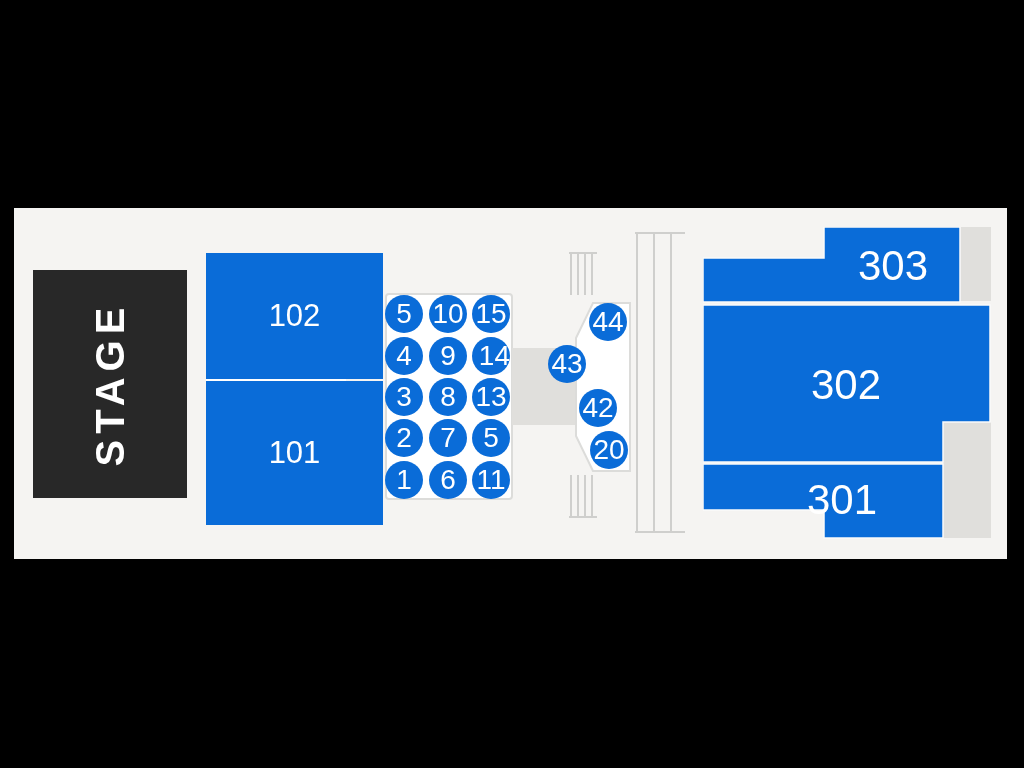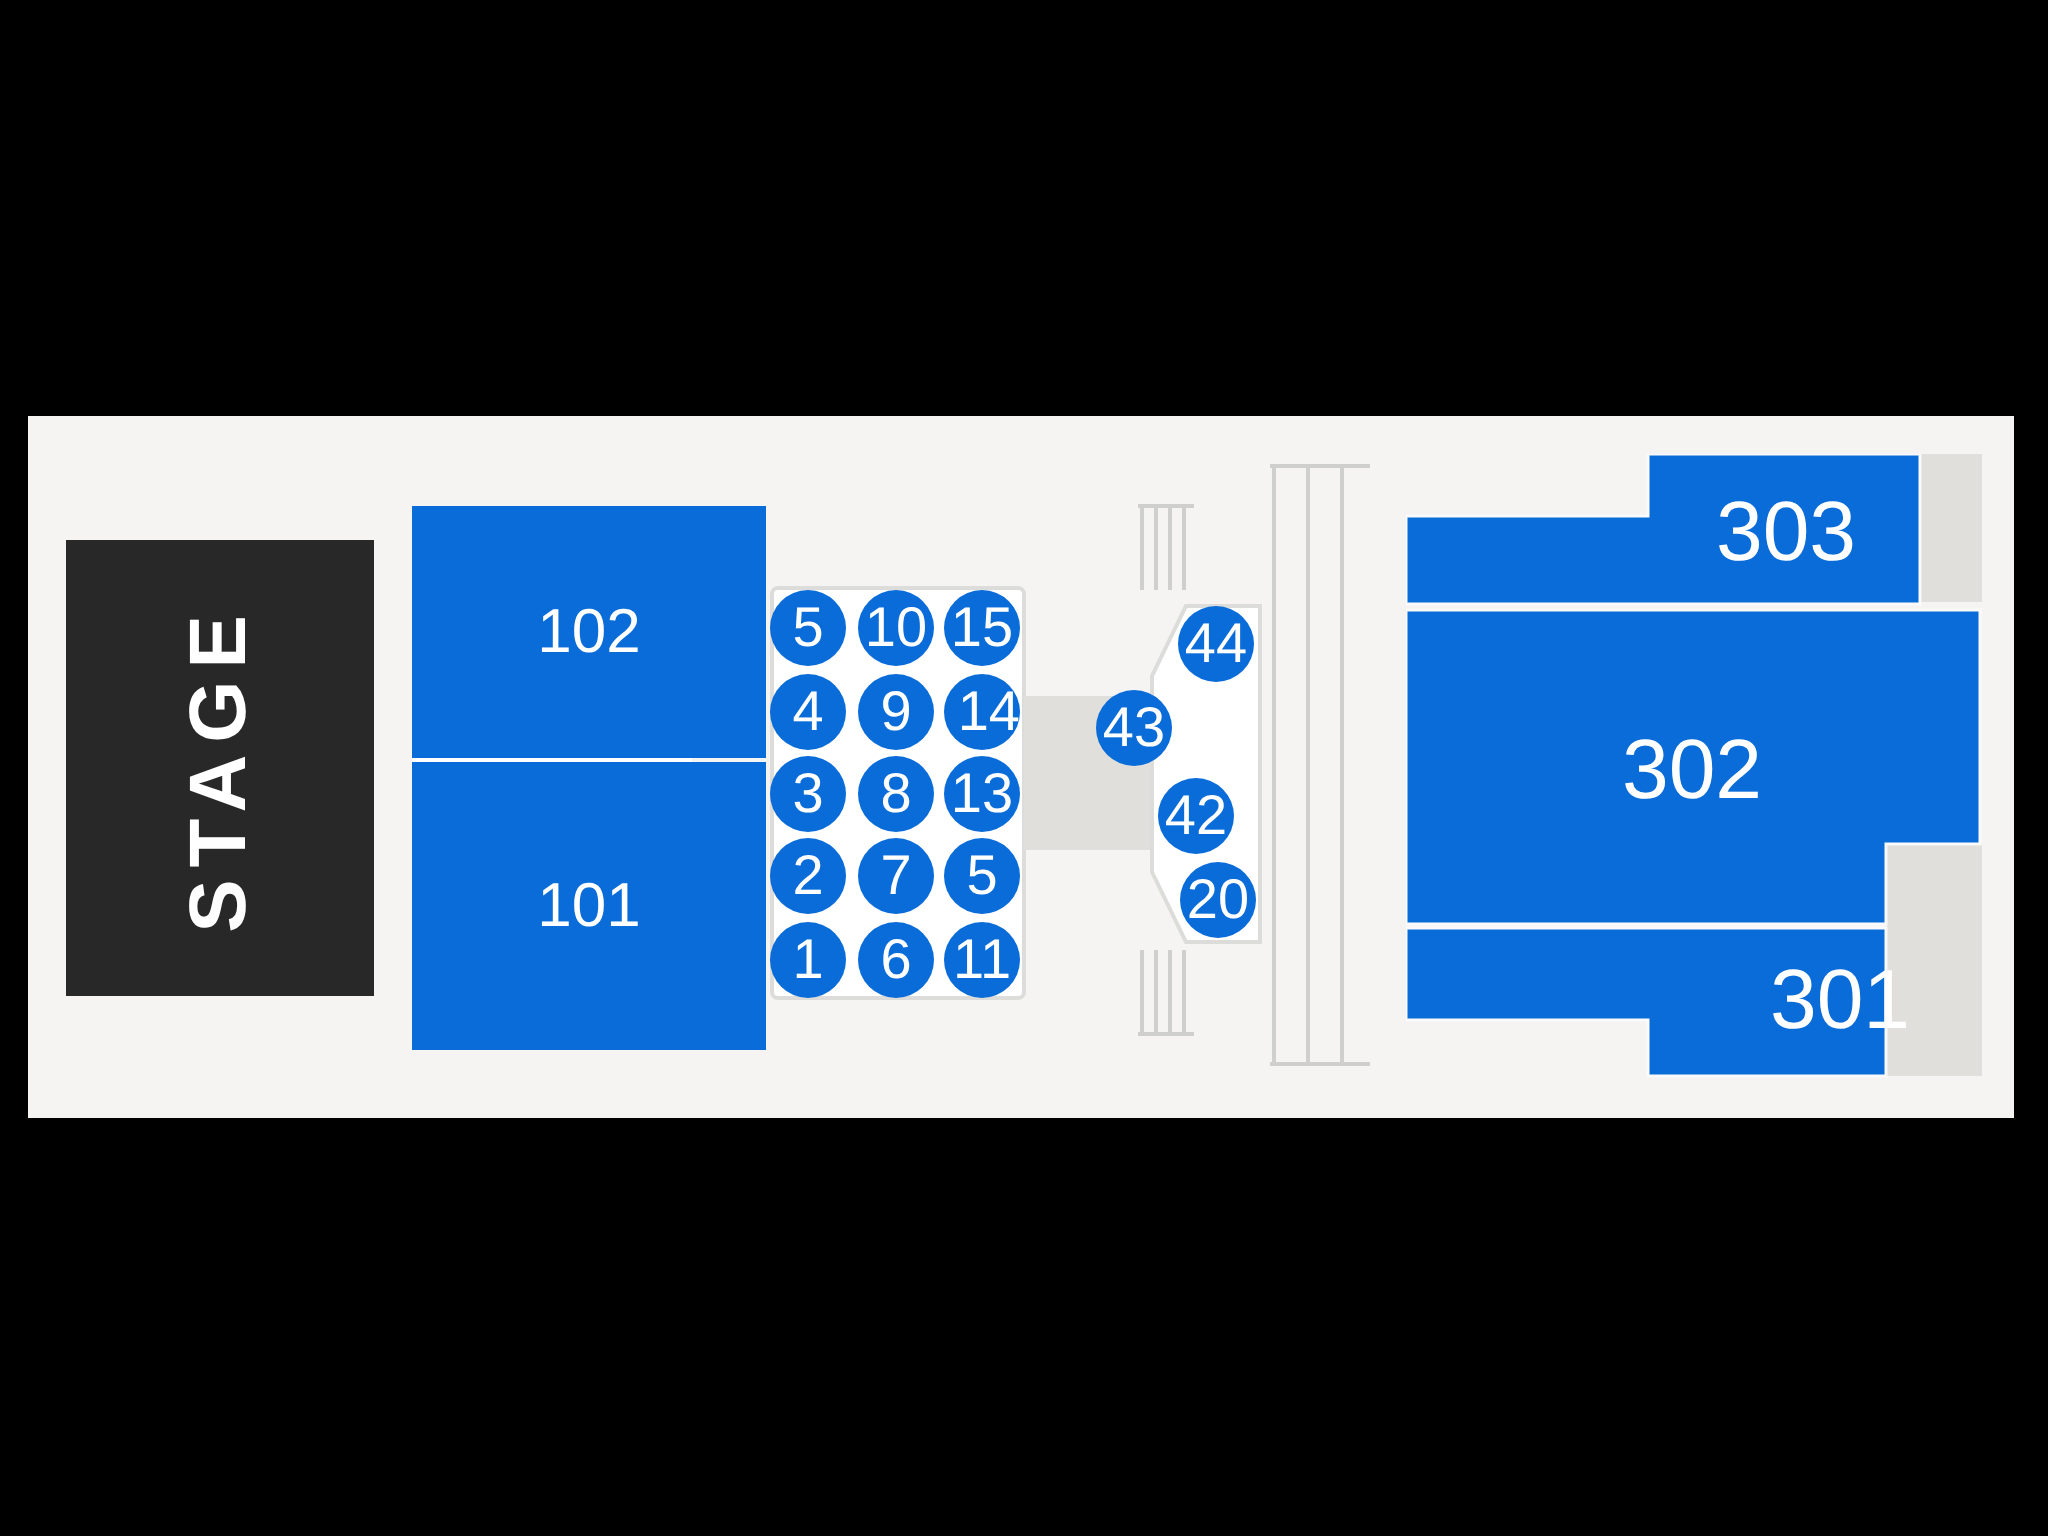--- a/index.html
+++ b/index.html
@@ -172,15 +172,15 @@
 
   <svg class="abs" style="left:689px;top:19px;" width="288" height="312" viewBox="0 0 288 312">
     <rect x="257" y="0" width="31" height="74" fill="#e0dfdc"></rect>
     <rect x="240" y="195" width="48" height="116" fill="#e0dfdc"></rect>
     <polygon points="121,0 257,0 257,75 0,75 0,31 121,31" fill="#0a6cd8" stroke="#fafafa" stroke-width="1.5"></polygon>
     <polygon points="0,78 287,78 287,195 240,195 240,235 0,235" fill="#0a6cd8" stroke="#fafafa" stroke-width="1.5"></polygon>
     <polygon points="0,237 240,237 240,311 121,311 121,283 0,283" fill="#0a6cd8" stroke="#fafafa" stroke-width="1.5"></polygon>
   </svg>
   <div class="balcony-label" style="left:879px;top:58px;">303</div>
   <div class="balcony-label" style="left:832px;top:177px;">302</div>
-  <div class="balcony-label" style="left:906px;top:292px;text-align:right;">301</div>
+  <div class="balcony-label" style="left:828px;top:292px;text-align:right;">301</div>
 
 </div>
 
 </body></html>

